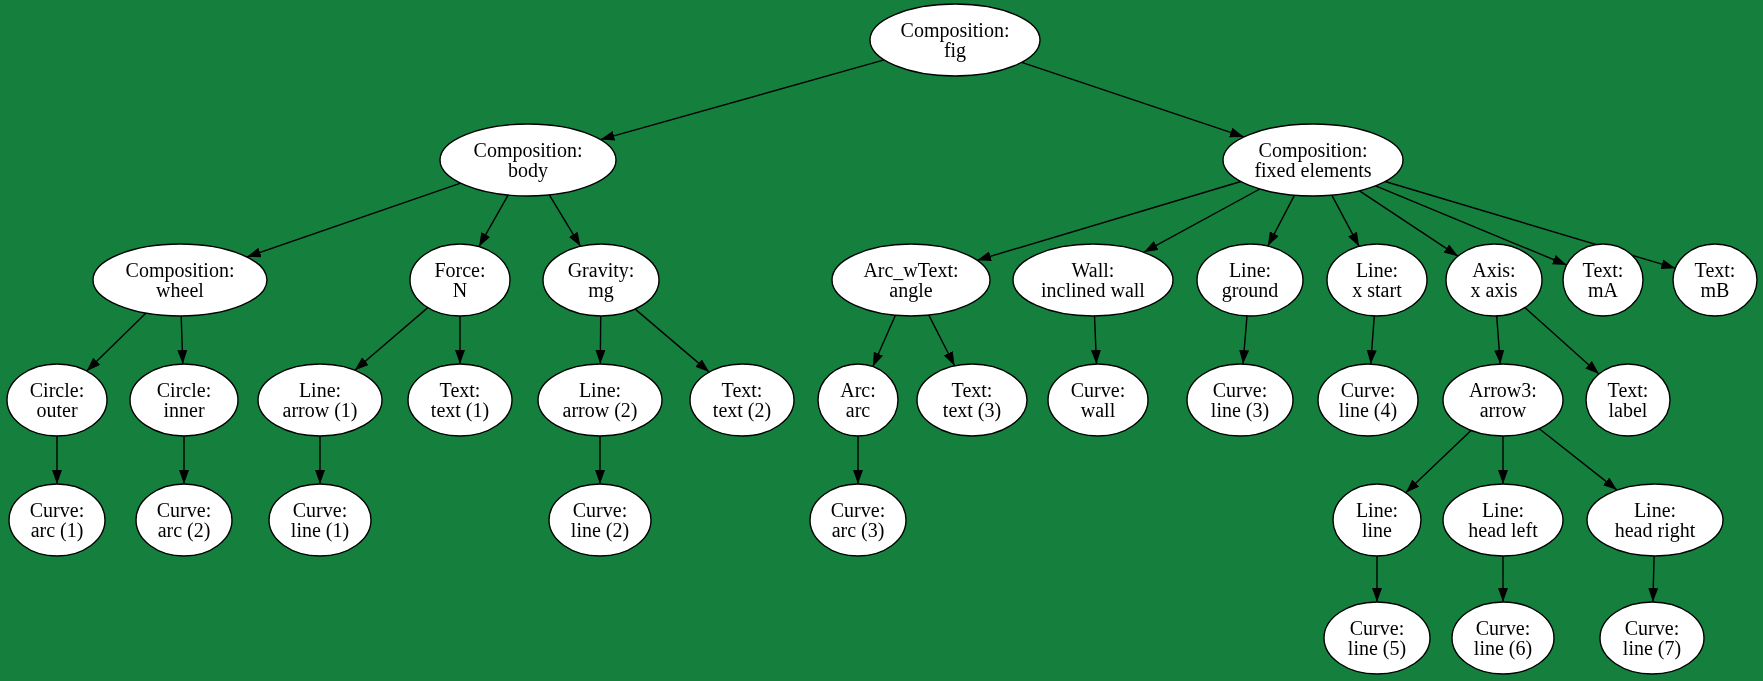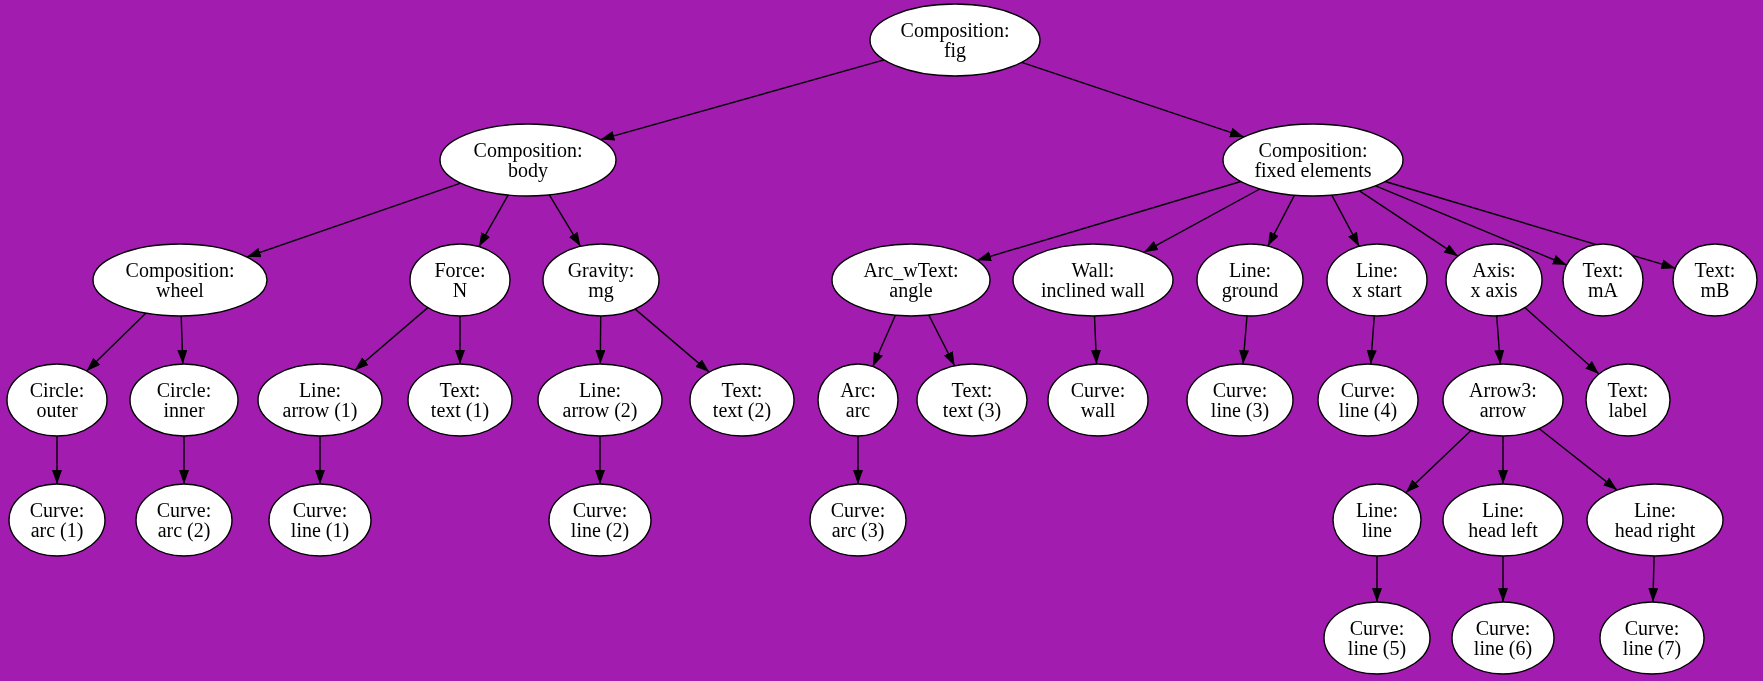--- a/index.html
+++ b/index.html
@@ -4,21 +4,21 @@
 <style>
   html, body {
     margin: 0;
     padding: 0;
     background: #ffffff;
   }
   #canvas {
     position: relative;
     width: 1763px;
     height: 681px;
-    background: #a21caf;
+    background: #15803d;
     overflow: hidden;
   }
   svg {
     display: block;
     font-family: "Liberation Serif", "DejaVu Serif", serif;
   }
   .node-ellipse {
     fill: #ffffff;
     stroke: #000000;
     stroke-width: 1.4;

